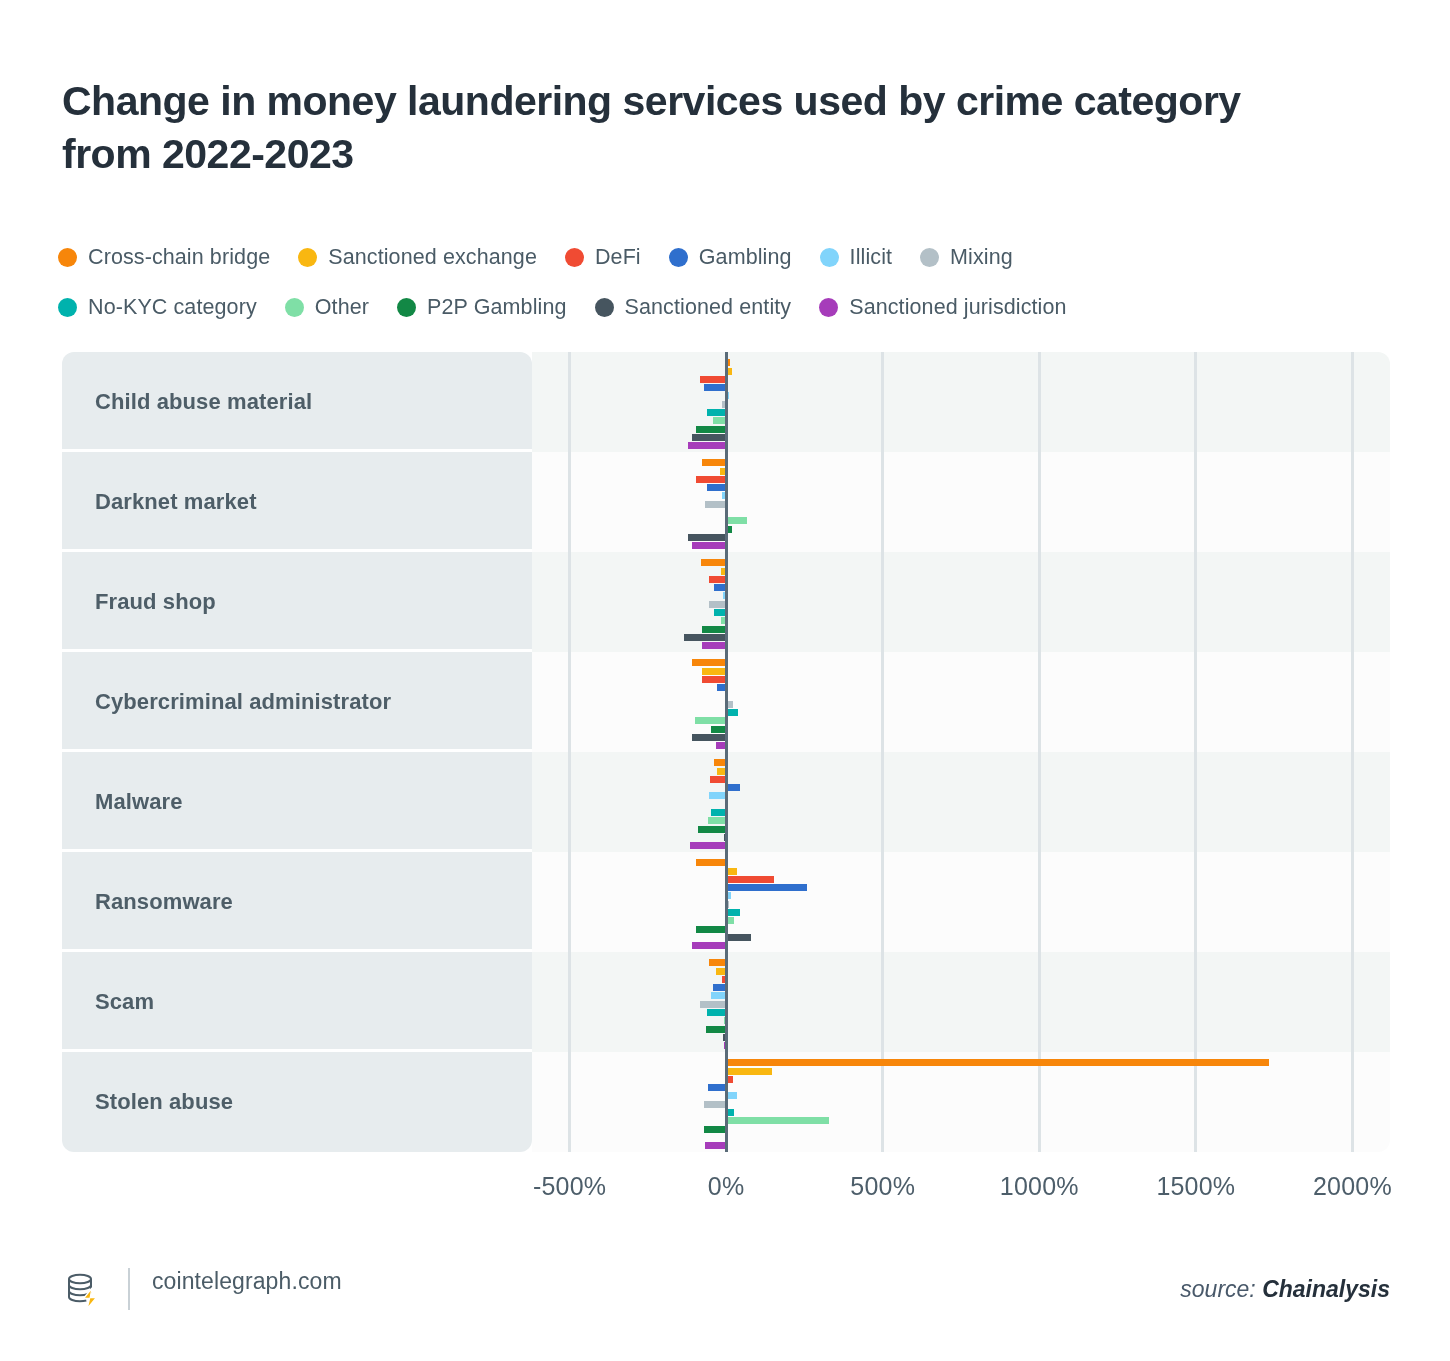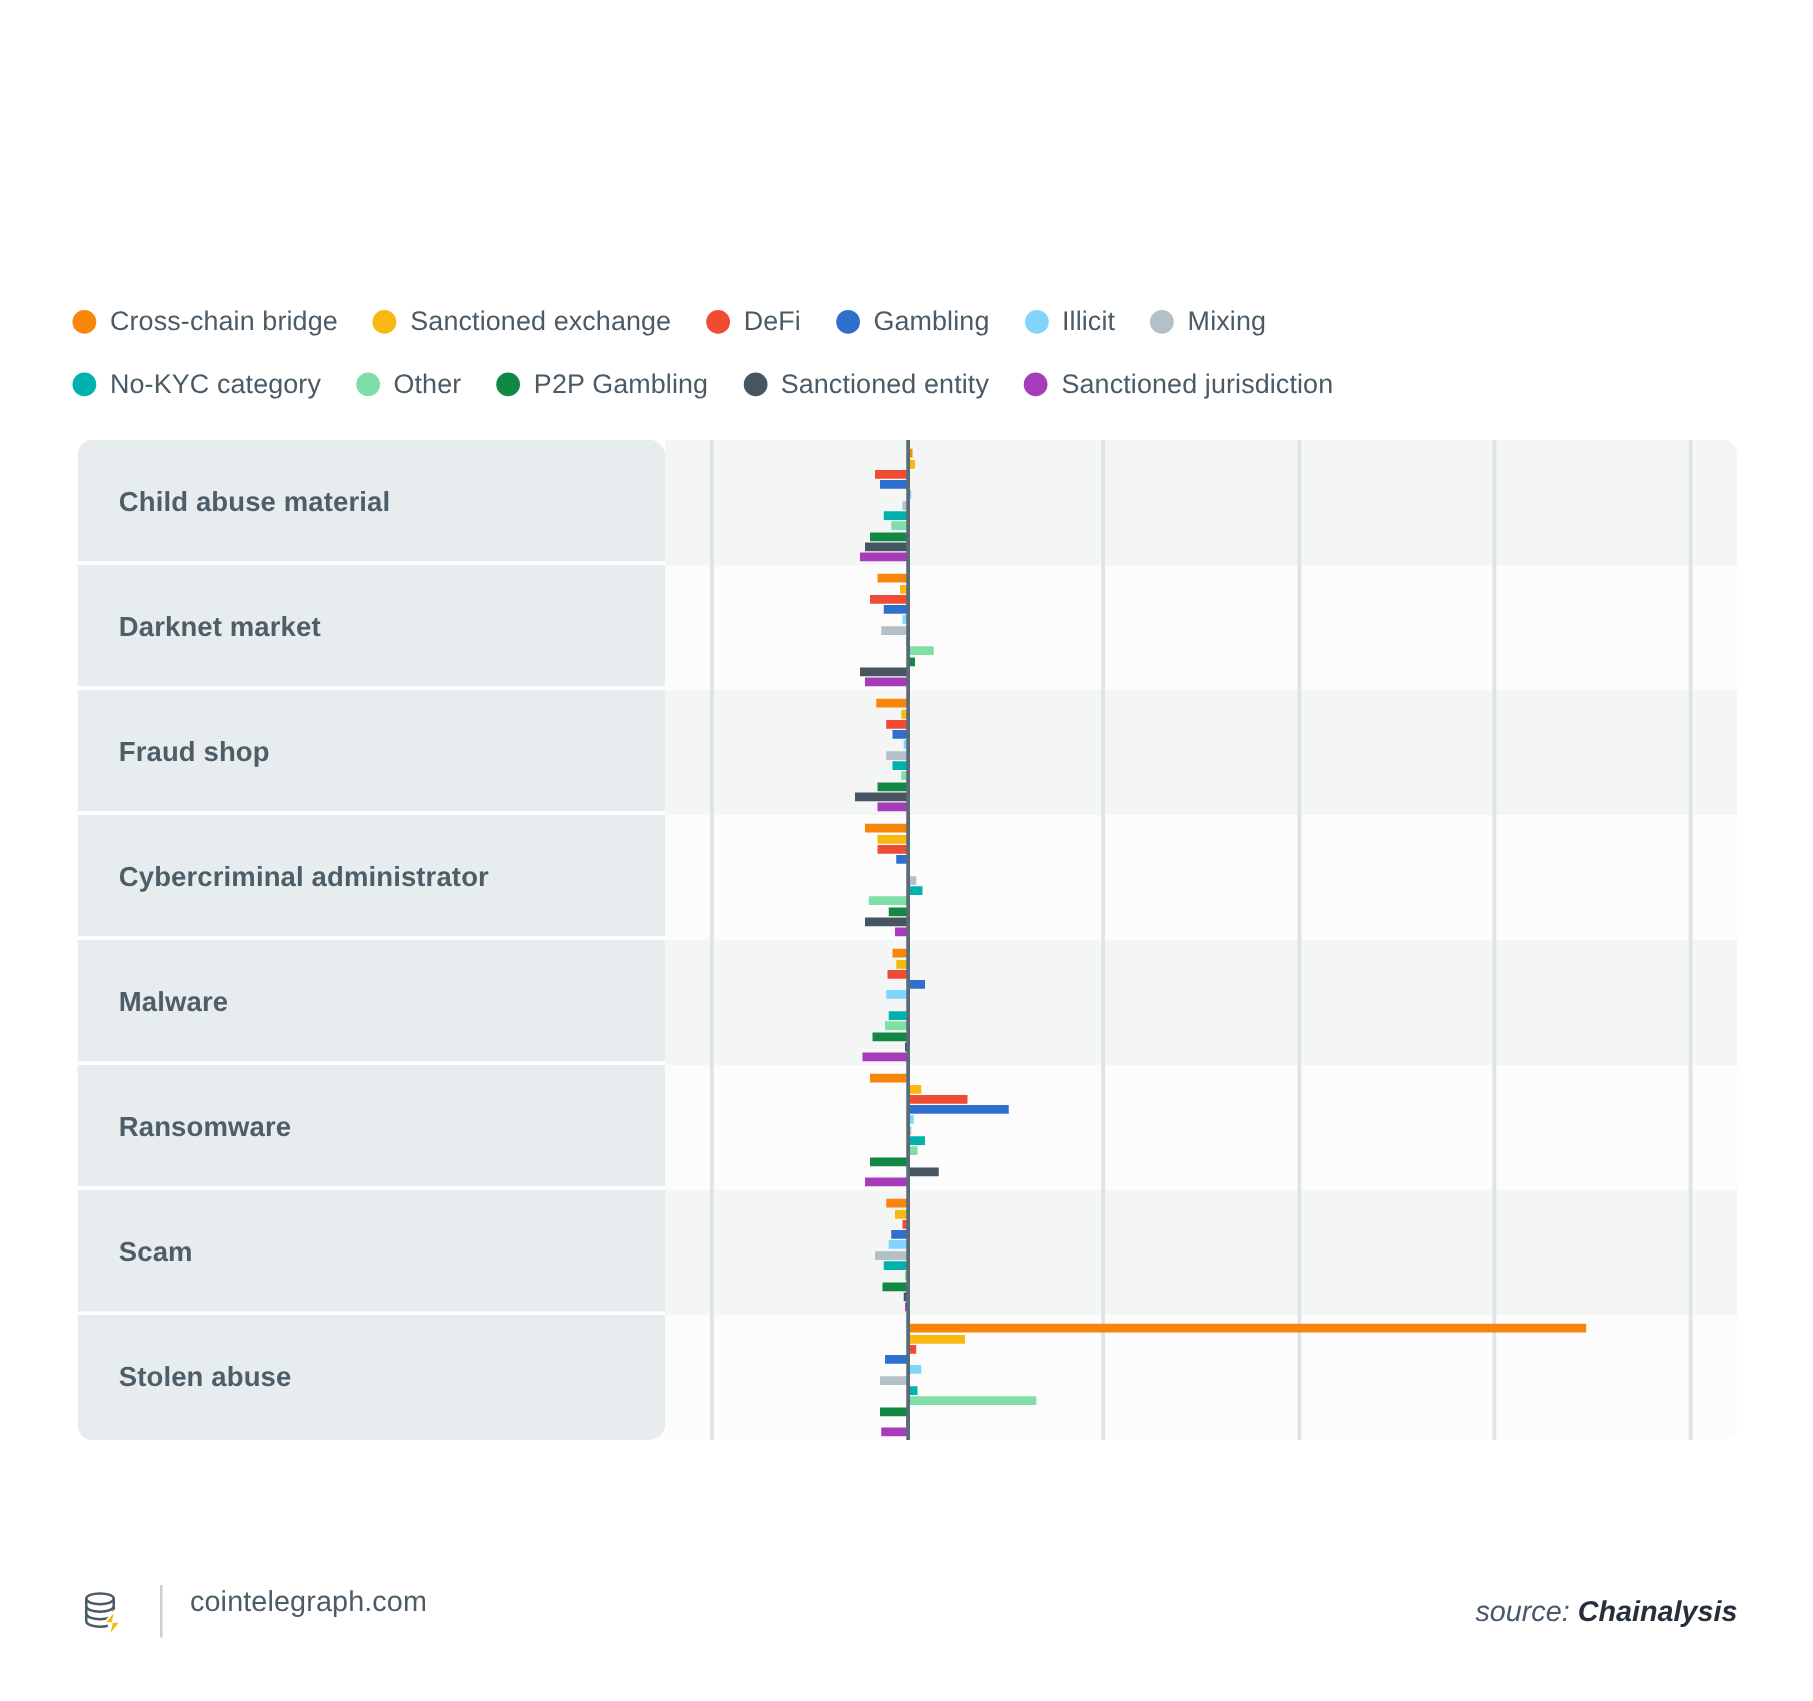--- a/index.html
+++ b/index.html
@@ -152,20 +152,21 @@
     font-style: italic;
     color: #49596a;
   }
   .source b { font-weight: 700; color: #25303b; font-style: italic; }
 </style>
 </head>
 <body>
 
 <div class="page">
 
+  <h1 class="title">Change in money laundering services used by crime category from 2022-2023</h1>
 
   <div class="legend" id="legend">
       <div class="legend-row">
         <div class="legend-item">
           <span class="legend-dot" style="background: rgb(247, 134, 10);"></span>
           <span class="legend-label">Cross-chain bridge</span>
         </div>
         <div class="legend-item">
           <span class="legend-dot" style="background: rgb(249, 183, 17);"></span>
           <span class="legend-label">Sanctioned exchange</span>
@@ -329,20 +330,28 @@
         <div class="bar" title="Darknet market — Sanctioned jurisdiction: -110%" style="left: 159.701px; width: 34.4453px; background: rgb(166, 60, 186); top: 190.083px; height: 7px;"></div>
         <div class="bar" title="Fraud shop — Sanctioned jurisdiction: -78%" style="left: 169.721px; width: 24.4248px; background: rgb(166, 60, 186); top: 290.083px; height: 7px;"></div>
         <div class="bar" title="Cybercriminal administrator — Sanctioned jurisdiction: -32%" style="left: 184.126px; width: 10.0204px; background: rgb(166, 60, 186); top: 390.083px; height: 7px;"></div>
         <div class="bar" title="Malware — Sanctioned jurisdiction: -115%" style="left: 158.135px; width: 36.0109px; background: rgb(166, 60, 186); top: 490.083px; height: 7px;"></div>
         <div class="bar" title="Ransomware — Sanctioned jurisdiction: -108%" style="left: 160.327px; width: 33.819px; background: rgb(166, 60, 186); top: 590.083px; height: 7px;"></div>
         <div class="bar" title="Scam — Sanctioned jurisdiction: -8%" style="left: 191.641px; width: 2.50511px; background: rgb(166, 60, 186); top: 690.083px; height: 7px;"></div>
         <div class="bar" title="Stolen funds — Sanctioned jurisdiction: -68%" style="left: 172.853px; width: 21.2934px; background: rgb(166, 60, 186); top: 790.083px; height: 7px;"></div>
       </div>
   </div>
 
+  <div class="xaxis" id="xaxis">
+      <div class="xtick" style="left: 507.577px;">-500%</div>
+      <div class="xtick" style="left: 664.146px;">0%</div>
+      <div class="xtick" style="left: 820.715px;">500%</div>
+      <div class="xtick" style="left: 977.285px;">1000%</div>
+      <div class="xtick" style="left: 1133.85px;">1500%</div>
+      <div class="xtick" style="left: 1290.42px;">2000%</div>
+    </div>
 
   <div class="footer">
     <div class="brand">
       <span class="coin-logo">
         <svg viewBox="0 0 42 42" width="42" height="42" aria-hidden="true">
           <ellipse cx="18" cy="11" rx="11" ry="4.3" fill="none" stroke="#4b5c67" stroke-width="2"></ellipse>
           <path d="M7 11v6c0 2.4 4.9 4.3 11 4.3s11-1.9 11-4.3v-6" fill="none" stroke="#4b5c67" stroke-width="2"></path>
           <path d="M7 17v6c0 2.4 4.9 4.3 11 4.3s11-1.9 11-4.3v-6" fill="none" stroke="#4b5c67" stroke-width="2"></path>
           <path d="M7 23v6c0 2.4 4.9 4.3 11 4.3 2.3 0 4.5-.27 6.3-.75" fill="none" stroke="#4b5c67" stroke-width="2"></path>
           <path d="M30 20l-8.5 10.5h6L25 41l9.5-11.5h-6.2z" fill="#f9b711" stroke="#ffffff" stroke-width="1.4"></path>

